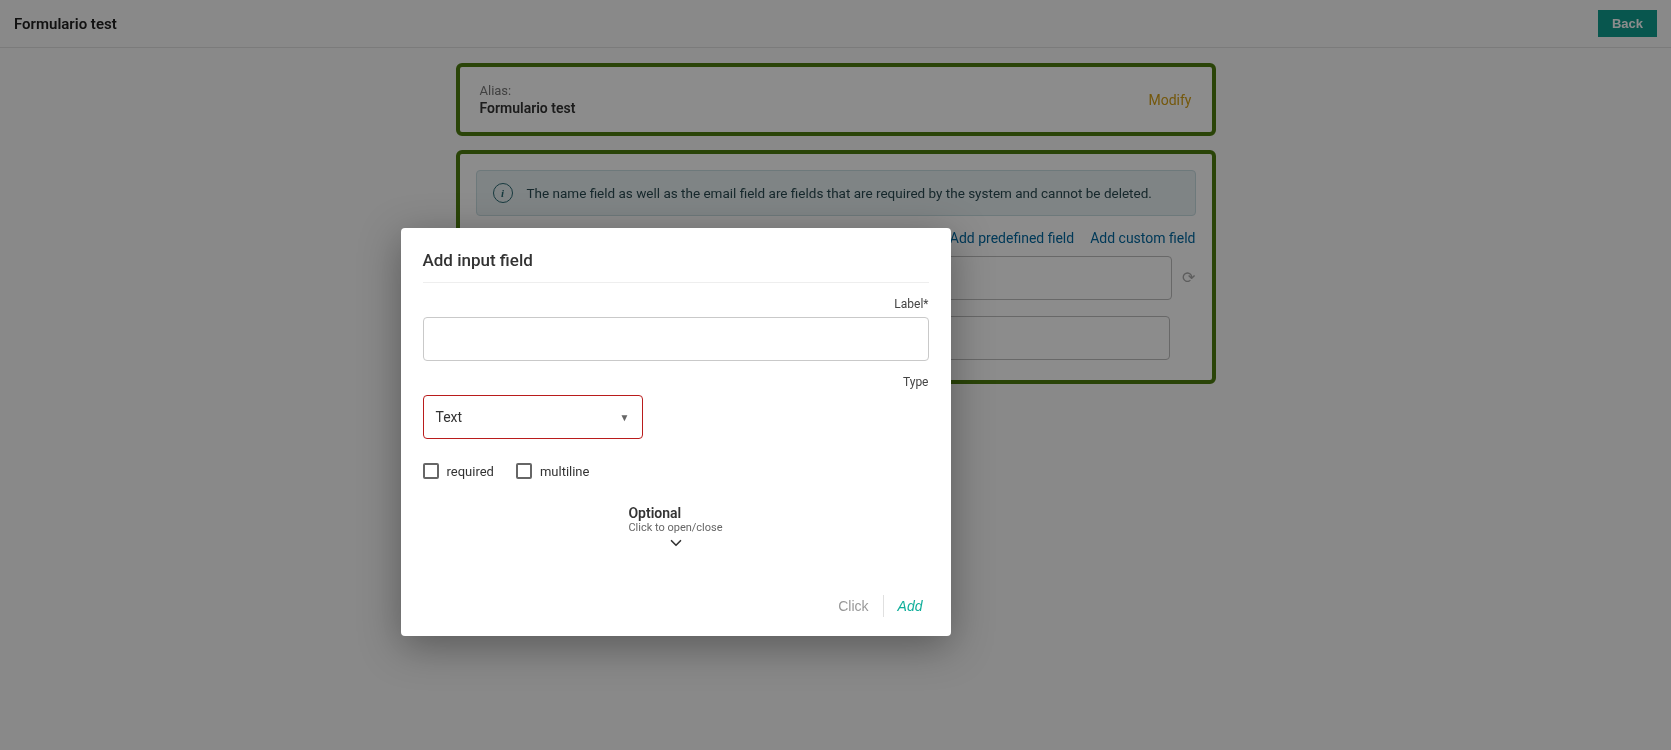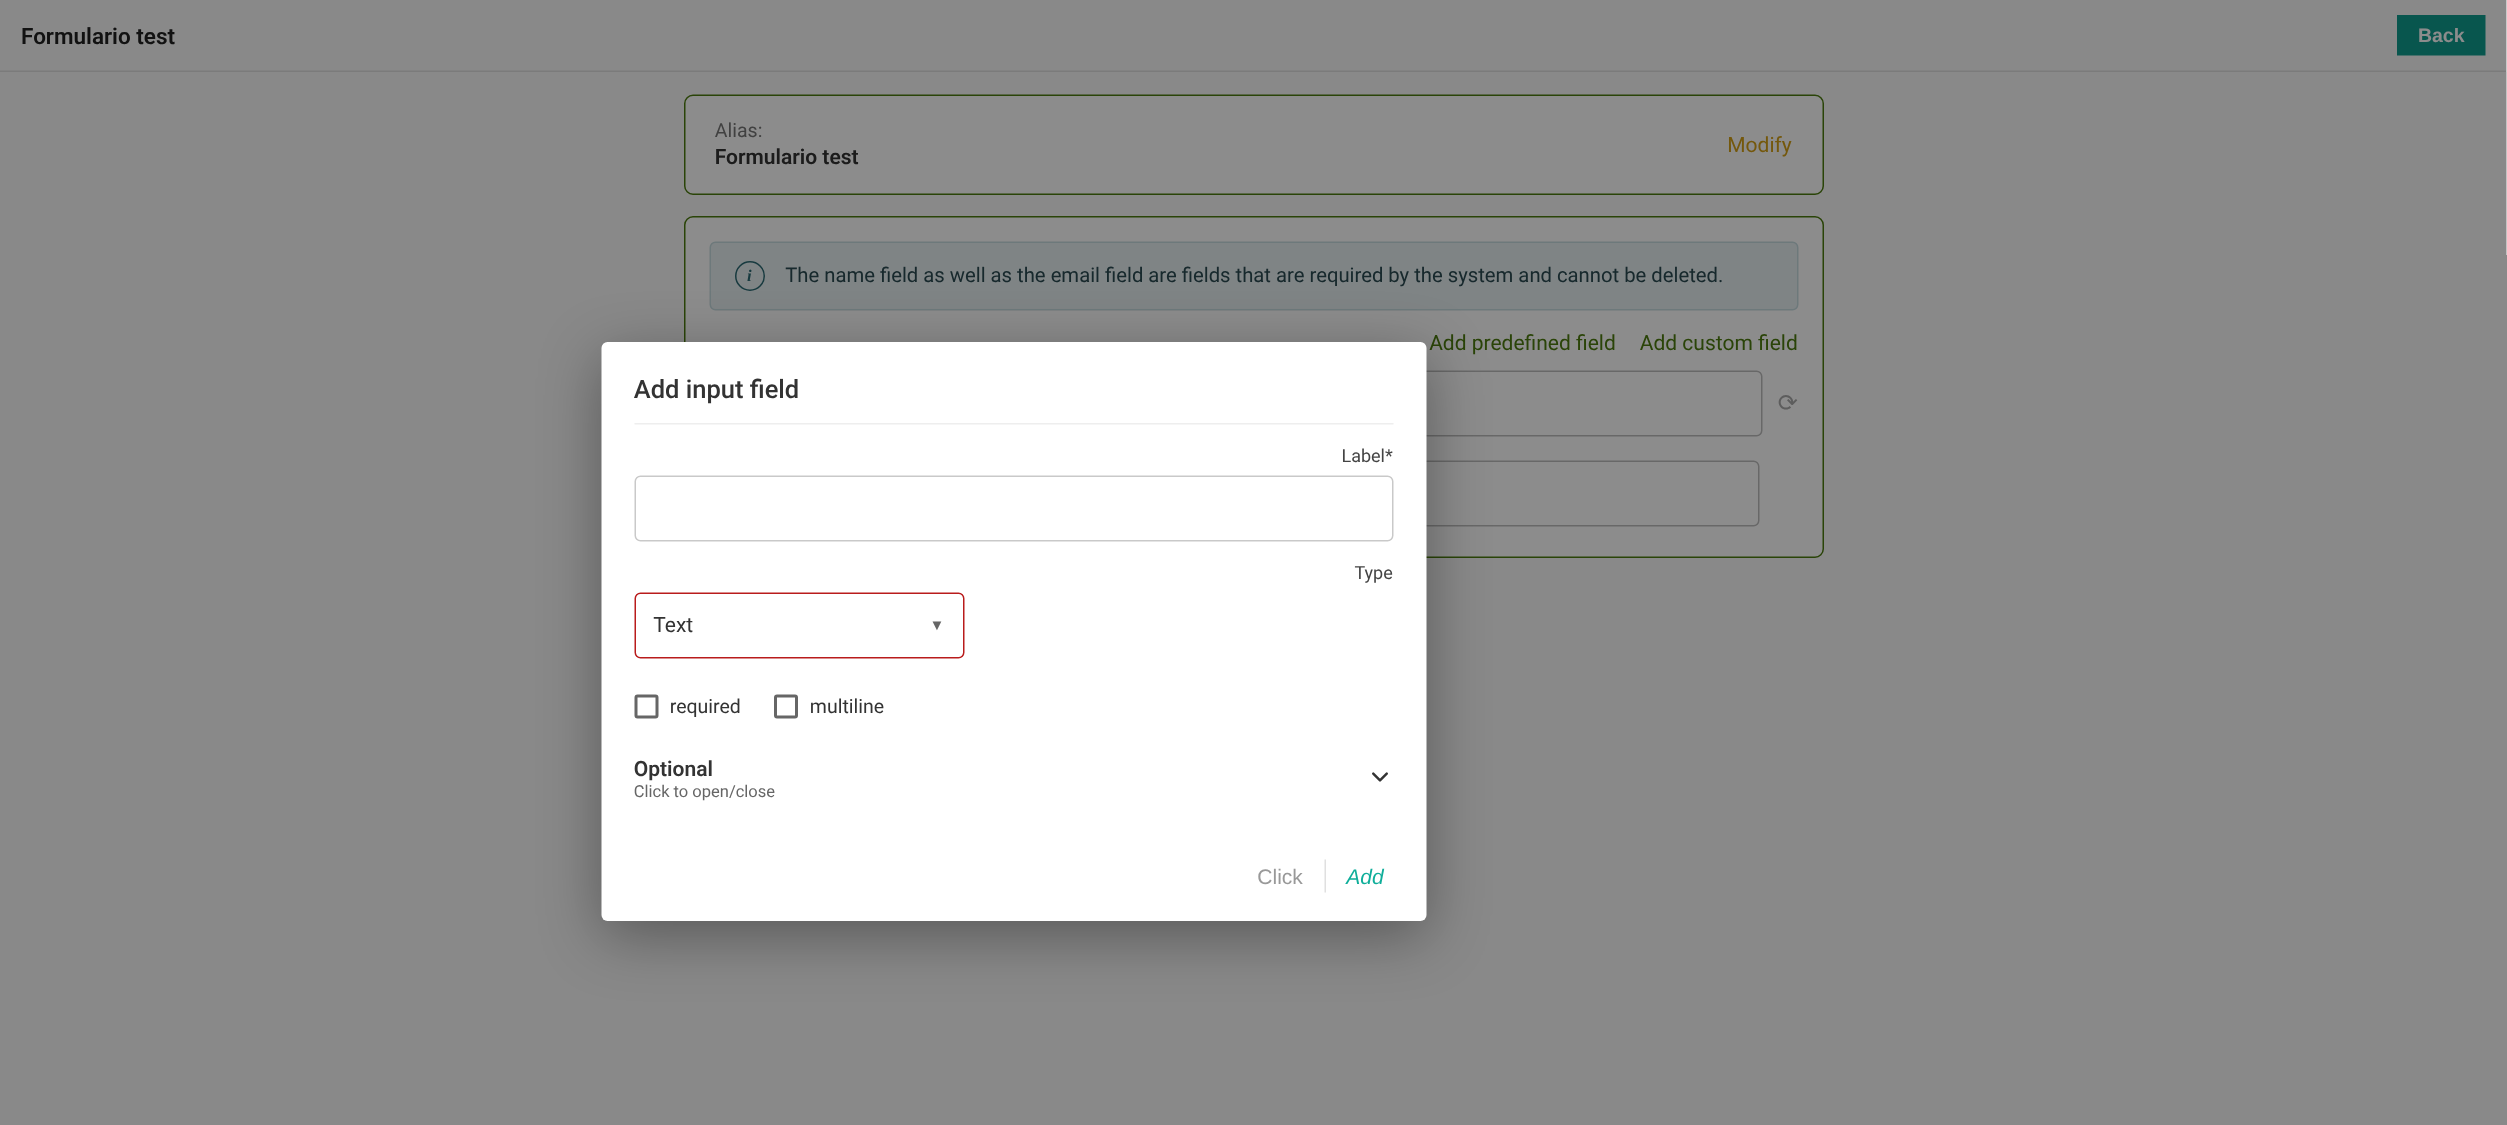--- a/index.html
+++ b/index.html
@@ -46,21 +46,21 @@
     padding-top: 15px;
   }
   .content-col {
     width: 760px;
     position: relative;
   }
 
   
   .card {
     background: #fff;
-    border: 1px solid #4d7c0f;
+    border: 4px solid #4d7c0f;
     border-radius: 6px;
     margin-bottom: 14px;
   }
   .alias-card {
     display: flex;
     justify-content: space-between;
     align-items: center;
     padding: 16px 20px;
   }
   .alias-label {
@@ -112,21 +112,21 @@
   }
 
   .action-links {
     display: flex;
     justify-content: flex-end;
     gap: 16px;
     font-size: 14px;
     margin-bottom: 10px;
   }
   .action-link {
-    color: #4d7c0f;
+    color: #0369a1;
     cursor: pointer;
     text-align: right;
   }
 
   .form-preview-row {
     display: flex;
     align-items: flex-start;
     gap: 10px;
     margin-bottom: 16px;
   }
@@ -246,20 +246,21 @@
     box-sizing: border-box;
     cursor: pointer;
   }
 
   .optional-row {
     display: flex;
     justify-content: space-between;
     align-items: center;
     cursor: pointer;
     margin-bottom: 36px;
+    flex-direction: column;
   }
   .optional-title {
     font-size: 14px;
     font-weight: 600;
     color: #333;
   }
   .optional-sub {
     font-size: 11px;
     color: #666;
   }

